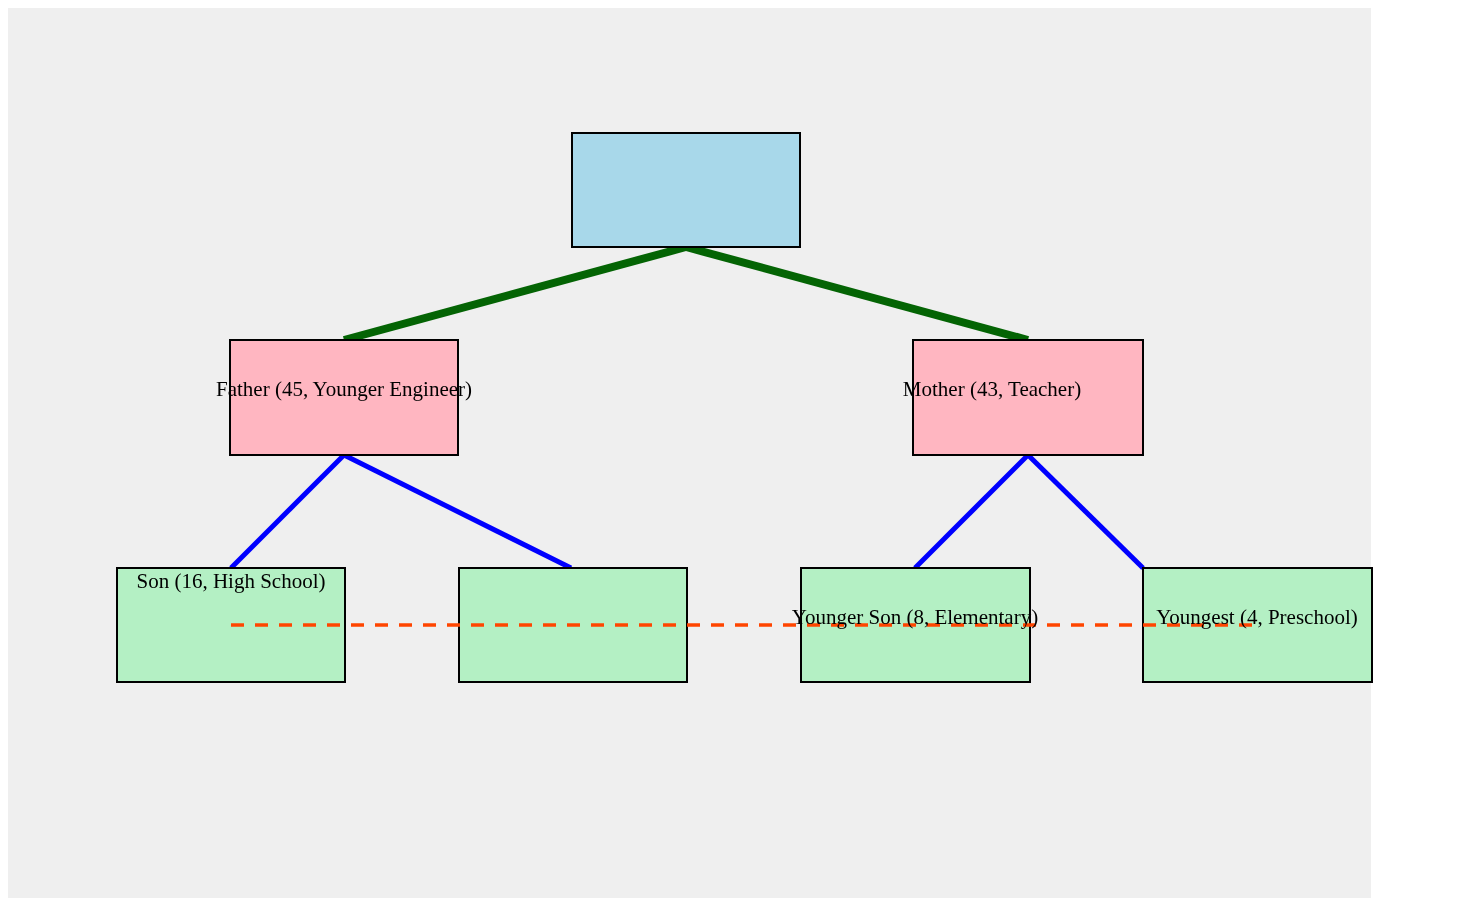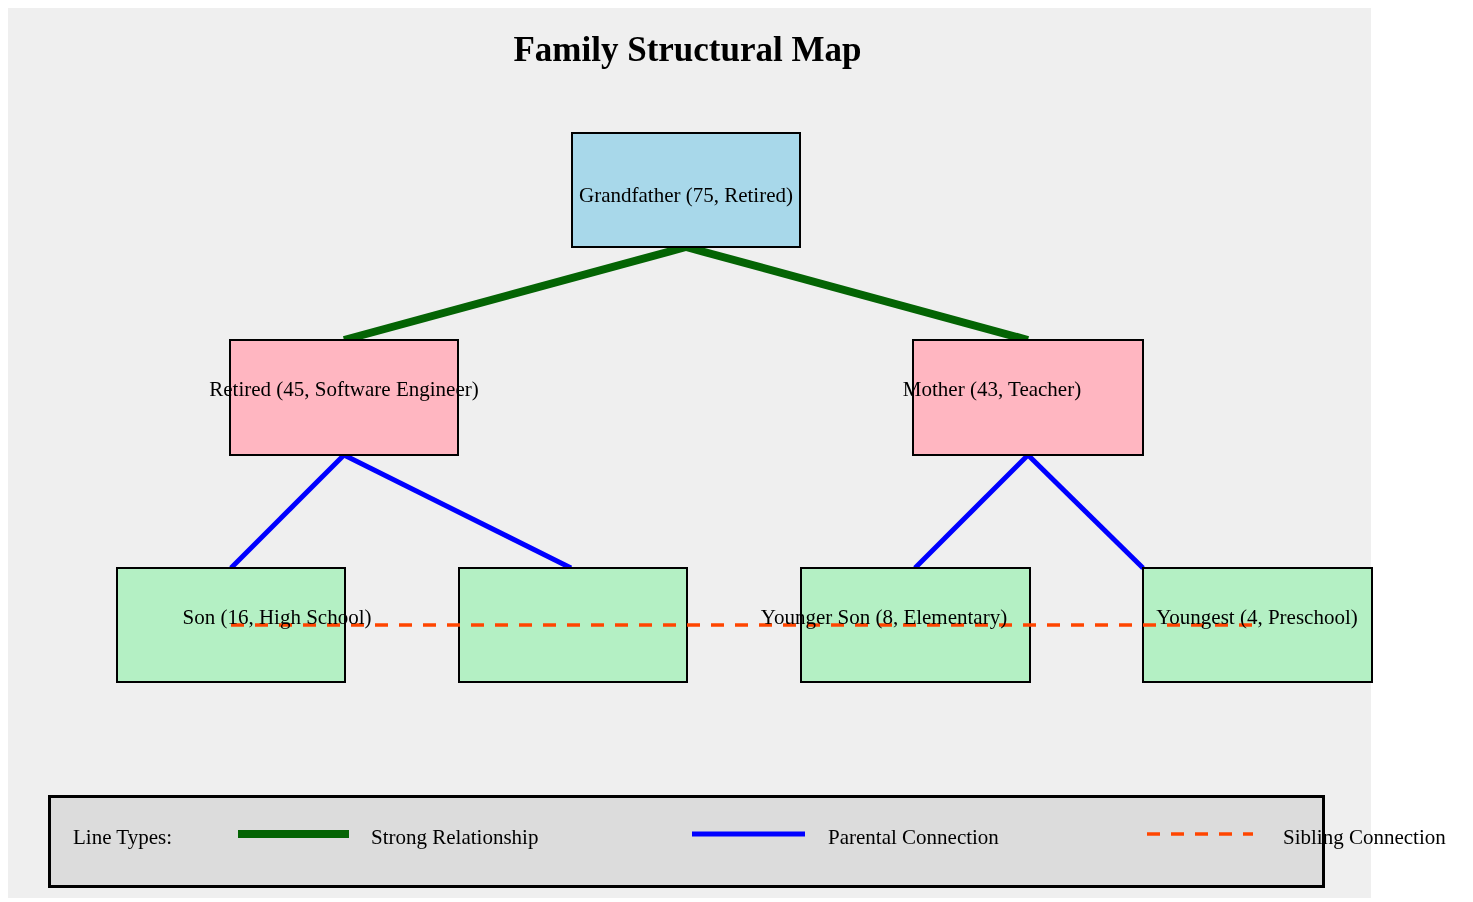--- a/index.html
+++ b/index.html
@@ -67,21 +67,20 @@
     overflow: visible;
   }
 </style>
 </head>
 <body>
 
 <div class="stage">
 
   <div class="figure-bg"></div>
 
-  <div class="diagram-title">Family Structural Map</div>
 
   <svg class="diagram" width="1473" height="902" viewBox="0 0 1473 902">
 
     <line x1="686" y1="247" x2="344" y2="340" stroke-width="8" stroke="#046404"></line>
     <line x1="686" y1="247" x2="1028" y2="340" stroke-width="8" stroke="#046404"></line>
 
     <line x1="344" y1="455" x2="231" y2="568" stroke-width="5" stroke="#0000ff"></line>
     <line x1="344" y1="455" x2="571" y2="568" stroke-width="5" stroke="#0000ff"></line>
     <line x1="1028" y1="455" x2="915" y2="568" stroke-width="5" stroke="#0000ff"></line>
     <line x1="1028" y1="455" x2="1143" y2="568" stroke-width="5" stroke="#0000ff"></line>
@@ -90,39 +89,20 @@
     <rect x="230" y="340" width="228" height="115" stroke="#000000" stroke-width="2" fill="#ffb6c1"></rect>
     <rect x="913" y="340" width="230" height="115" stroke="#000000" stroke-width="2" fill="#ffb6c1"></rect>
     <rect x="117" y="568" width="228" height="114" stroke="#000000" stroke-width="2" fill="#b4f0c4"></rect>
     <rect x="459" y="568" width="228" height="114" stroke="#000000" stroke-width="2" fill="#b4f0c4"></rect>
     <rect x="801" y="568" width="229" height="114" stroke="#000000" stroke-width="2" fill="#b4f0c4"></rect>
     <rect x="1143" y="568" width="229" height="114" stroke="#000000" stroke-width="2" fill="#b4f0c4"></rect>
 
     <line x1="231" y1="625" x2="1257" y2="625" stroke-width="3.5" stroke-dasharray="13 11" stroke="#ff4500"></line>
   </svg>
 
-  <div class="node-label" style="left:686px; top:195px;">Grandfather (75, Retired)</div>
-  <div class="node-label" style="left:344px; top:389px;">Retired (45, Software Engineer)</div>
+  <div class="node-label" style="left:344px; top:389px;">Father (45, Younger Engineer)</div>
   <div class="node-label" style="left:992px; top:389px;">Mother (43, Teacher)</div>
-  <div class="node-label" style="left:231px; top:617px;margin-left:46px;">Son (16, High School)</div>
-  <div class="node-label" style="left:884px; top:617px;">Younger Son (8, Elementary)</div>
+  <div class="node-label" style="left:231px; top:581px;">Son (16, High School)</div>
+  <div class="node-label" style="left:915px; top:617px;">Younger Son (8, Elementary)</div>
   <div class="node-label" style="left:1257px; top:617px;font-family:Liberation Serif, serif;">Youngest (4, Preschool)</div>
 
-  <div class="legend-box">
-    <div class="legend-label" style="left:22px;">Line Types:</div>
-
-    <svg class="legend-swatch" style="left:185px;" width="120" height="87">
-      <line x1="2" y1="36" x2="113" y2="36" stroke-width="8" stroke="#046404"></line>
-    </svg>
-    <div class="legend-label" style="left:320px;">Strong Relationship</div>
-
-    <svg class="legend-swatch" style="left:639px;" width="120" height="87">
-      <line x1="2" y1="36" x2="115" y2="36" stroke-width="5" stroke="#0000ff"></line>
-    </svg>
-    <div class="legend-label" style="left:777px;">Parental Connection</div>
-
-    <svg class="legend-swatch" style="left:1094px;" width="120" height="87">
-      <line x1="2" y1="36" x2="108" y2="36" stroke-width="3.5" stroke-dasharray="13 11" stroke="#ff4500"></line>
-    </svg>
-    <div class="legend-label" style="left:1232px;">Sibling Connection</div>
-  </div>
 
 </div>
 
 </body></html>

